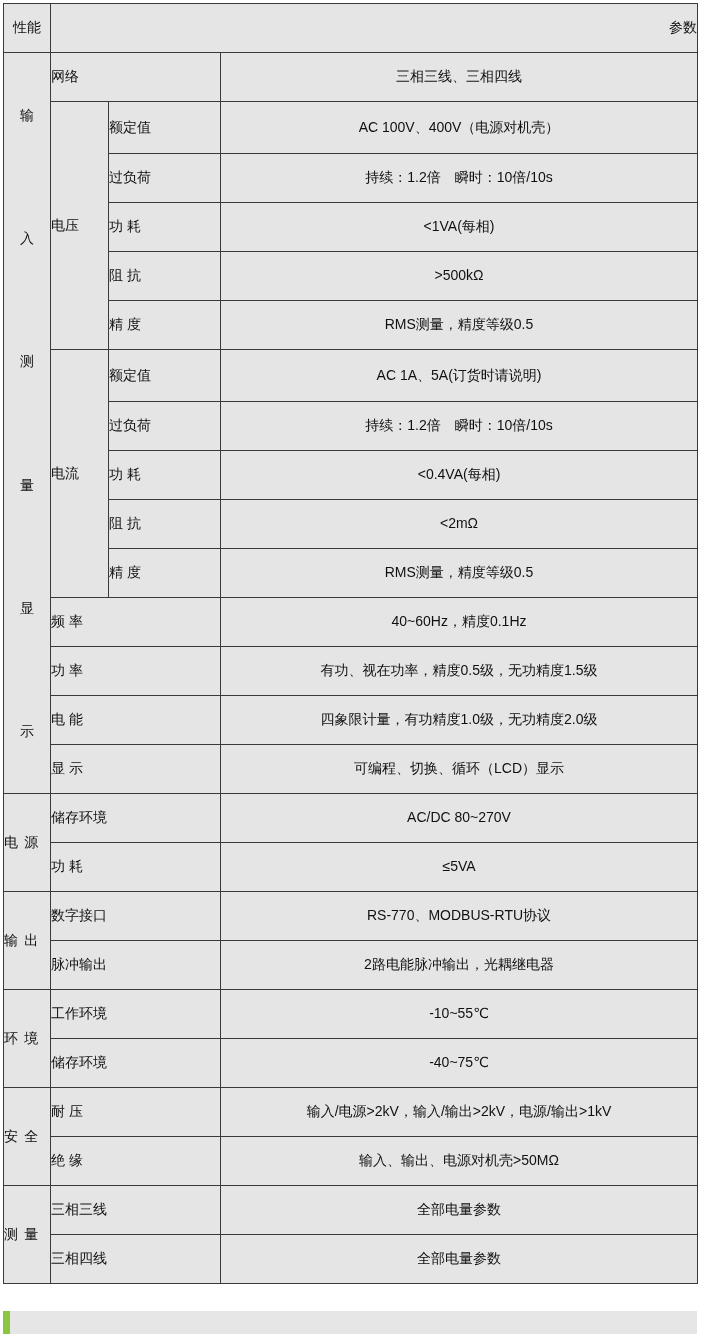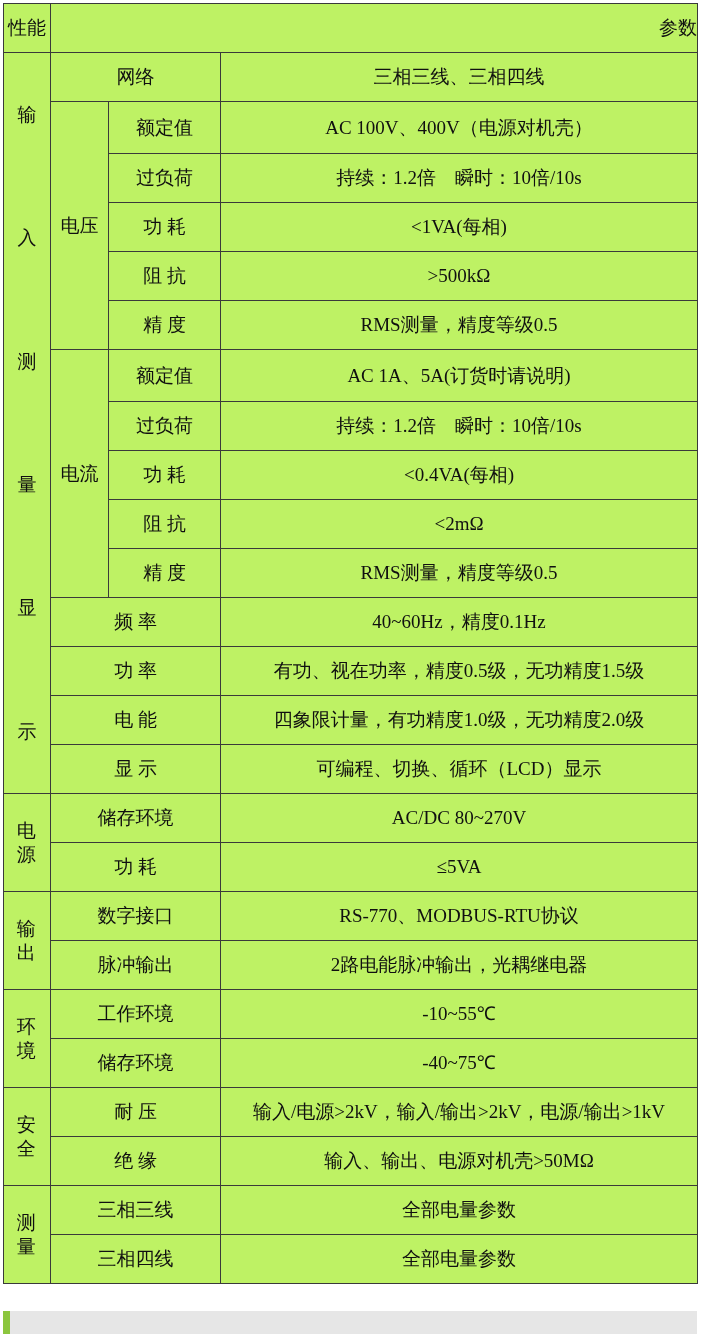--- a/index.html
+++ b/index.html
@@ -29,37 +29,36 @@
     top: 3px;
     width: 694px;
     border-collapse: collapse;
     table-layout: fixed;
     background: #ffffff;
   }
   table.spec td {
     border: 1px solid #3a3a3a;
     height: 49px;
     padding: 0 0 0 0;
-    font-size: 19px;
+    font-size: 14px;
     line-height: 1.25;
     color: #101010;
     vertical-align: middle;
-    background: #bef264;
+    background: #e5e5e5;
     box-sizing: border-box;
-    font-family: Liberation Serif, serif;
   }
 
   
   col.c1 { width: 47px; }
   col.c2 { width: 58px; }
   col.c3 { width: 112px; }
   col.c4 { width: 477px; }
 
   
-  .ctr       { text-align: center; }
+  .ctr       { }
   .val       { text-align: center; padding-left: 4px; }
   .hdr-left  { text-align: center; font-size: 16px; }
   .hdr-span  { text-align: right; font-size: 17px; }
 
   
   .vlabel {
     text-align: center;
     vertical-align: middle;
     font-size: 16px;
     padding: 0;
@@ -72,21 +71,20 @@
     height: 100%;
     min-height: 740px;
   }
   .vlabel .vstack span {
     display: block;
     line-height: 1;
   }
 
   
   .glabel {
-    text-align: center;
     font-size: 16px;
     letter-spacing: 0.08em;
   }
 
   
   #footer {
     position: absolute;
     left: 3px;
     top: 1311px;
     width: 694px;

